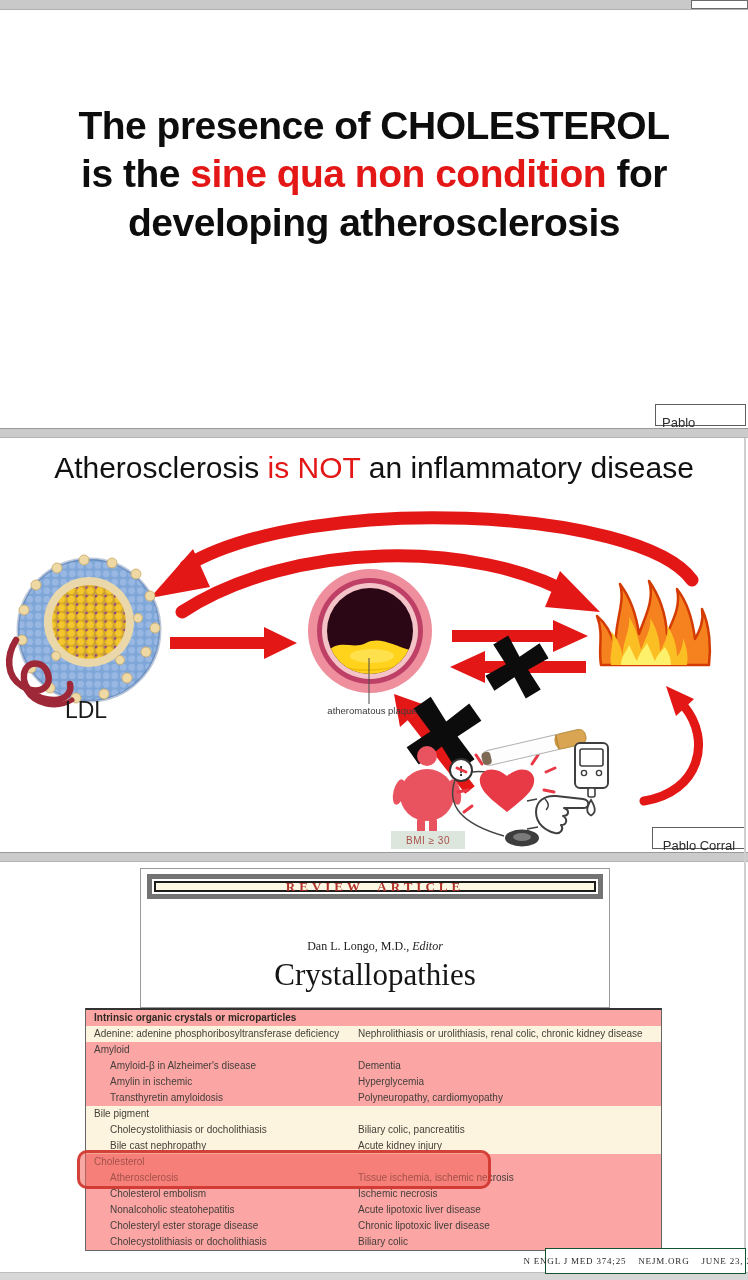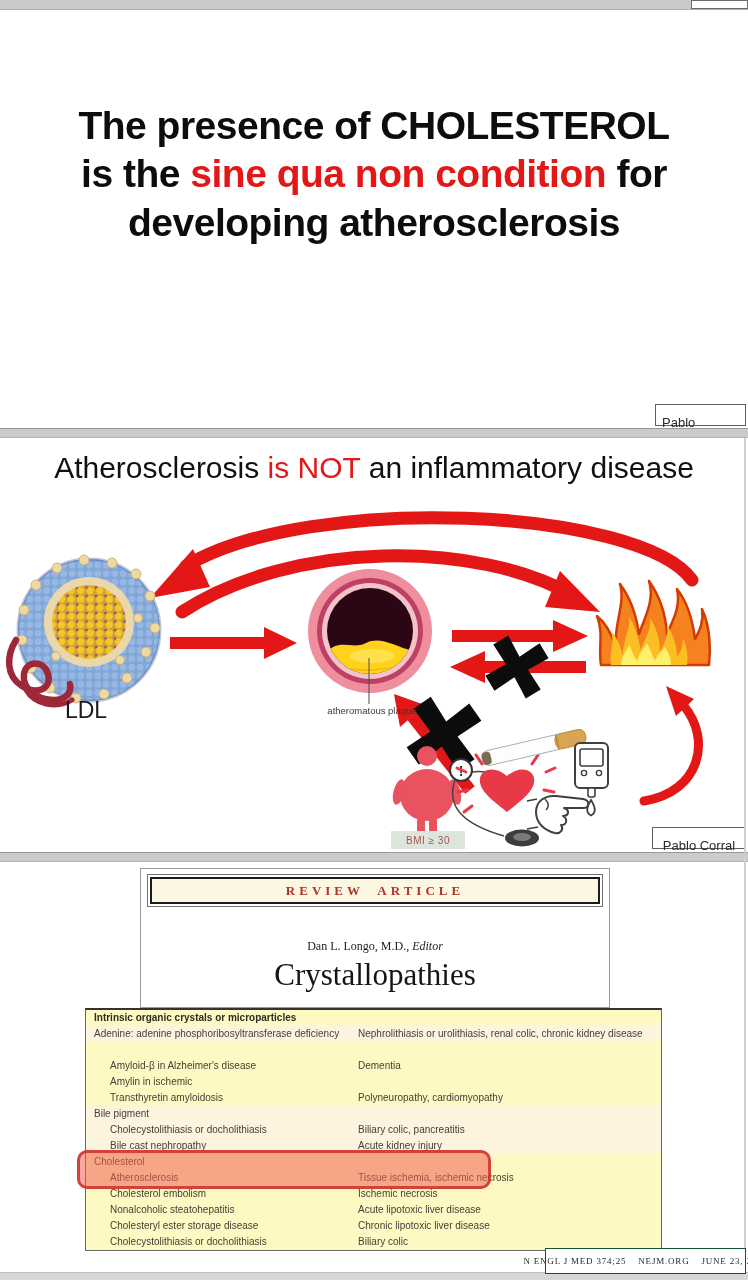--- a/index.html
+++ b/index.html
@@ -31,30 +31,30 @@
   #tag1{left:655px;top:394px;width:91px;height:22px;text-align:left;}
   #tag2{left:652px;top:389px;width:94px;height:22px;text-align:center;}
 
   
   .s2-title{position:absolute;top:12px;left:14px;width:720px;text-align:center;
     font-size:30px;color:#111;line-height:1.2;}
   .diagram{position:absolute;left:0;top:0;width:748px;height:414px;}
 
   
   .page-panel{position:absolute;left:140px;top:6px;width:470px;height:140px;background:#fff;border:1px solid #9a9a9a;box-sizing:border-box;}
-  .banner-outer{position:absolute;left:6px;top:5px;right:6px;height:33px;border:1px solid #737373;box-sizing:border-box;}
+  .banner-outer{position:absolute;left:6px;top:5px;right:6px;height:25px;border:5px solid #737373;box-sizing:border-box;}
   .banner-inner{position:absolute;left:2px;top:2px;right:2px;bottom:2px;border:2px solid #1c1c1c;background:#fcf7e2;box-sizing:border-box;
     display:flex;align-items:center;justify-content:center;}
   .banner-text{font-family:"Liberation Serif",serif;font-weight:bold;font-size:13px;color:#b0322b;letter-spacing:4px;word-spacing:7px;}
   .byline{position:absolute;left:0;top:70px;width:100%;text-align:center;
     font-family:"Liberation Serif",serif;font-size:12px;color:#222;}
   .byline .it{font-style:italic;}
   .article-title{position:absolute;left:0;top:88px;width:100%;text-align:center;
     font-family:"Liberation Serif",serif;font-size:31px;color:#151515;}
-  .crystal-table{position:absolute;left:85px;top:146px;width:577px;background:#fef9c3;
+  .crystal-table{position:absolute;left:85px;top:146px;width:577px;background:#fca5a5;
     border:1px solid #666;border-top:2px solid #333;box-sizing:border-box;}
   .trow{display:flex;height:16px;line-height:16px;font-size:10px;color:#45403a;}
   .trow.cream{background:#fcf4de;}
   .trow.bold{font-weight:bold;color:#2e2a24;}
   .trow .c1{width:272px;padding-left:8px;box-sizing:border-box;white-space:nowrap;overflow:hidden;}
   .trow.ind .c1{padding-left:24px;}
   .trow .c2{flex:1;white-space:nowrap;overflow:hidden;}
   .hl-overlay{position:absolute;left:77px;top:288px;width:414px;height:39px;border-radius:10px;
     background:rgba(240,97,86,0.55);border:3px solid rgba(205,48,40,0.85);box-sizing:border-box;z-index:6;}
   .citation{position:absolute;left:545px;top:386px;width:201px;height:26px;background:#fff;border:1px solid #14532d;
@@ -268,28 +268,30 @@
   <div class="crystal-table">
       <div class="trow bold">
         <div class="c1">Intrinsic organic crystals or microparticles</div>
         <div class="c2"></div>
       </div>
       <div class="trow cream">
         <div class="c1">Adenine: adenine phosphoribosyltransferase deficiency</div>
         <div class="c2">Nephrolithiasis or urolithiasis, renal colic, chronic kidney disease</div>
       </div>
       <div class="trow">
+        <div class="c1">Amyloid</div>
         <div class="c2"></div>
       </div>
       <div class="trow ind">
         <div class="c1">Amyloid-β in Alzheimer's disease</div>
         <div class="c2">Dementia</div>
       </div>
       <div class="trow ind">
         <div class="c1">Amylin in ischemic</div>
+        <div class="c2">Hyperglycemia</div>
       </div>
       <div class="trow ind">
         <div class="c1">Transthyretin amyloidosis</div>
         <div class="c2">Polyneuropathy, cardiomyopathy</div>
       </div>
       <div class="trow cream">
         <div class="c1">Bile pigment</div>
         <div class="c2"></div>
       </div>
       <div class="trow cream ind">

